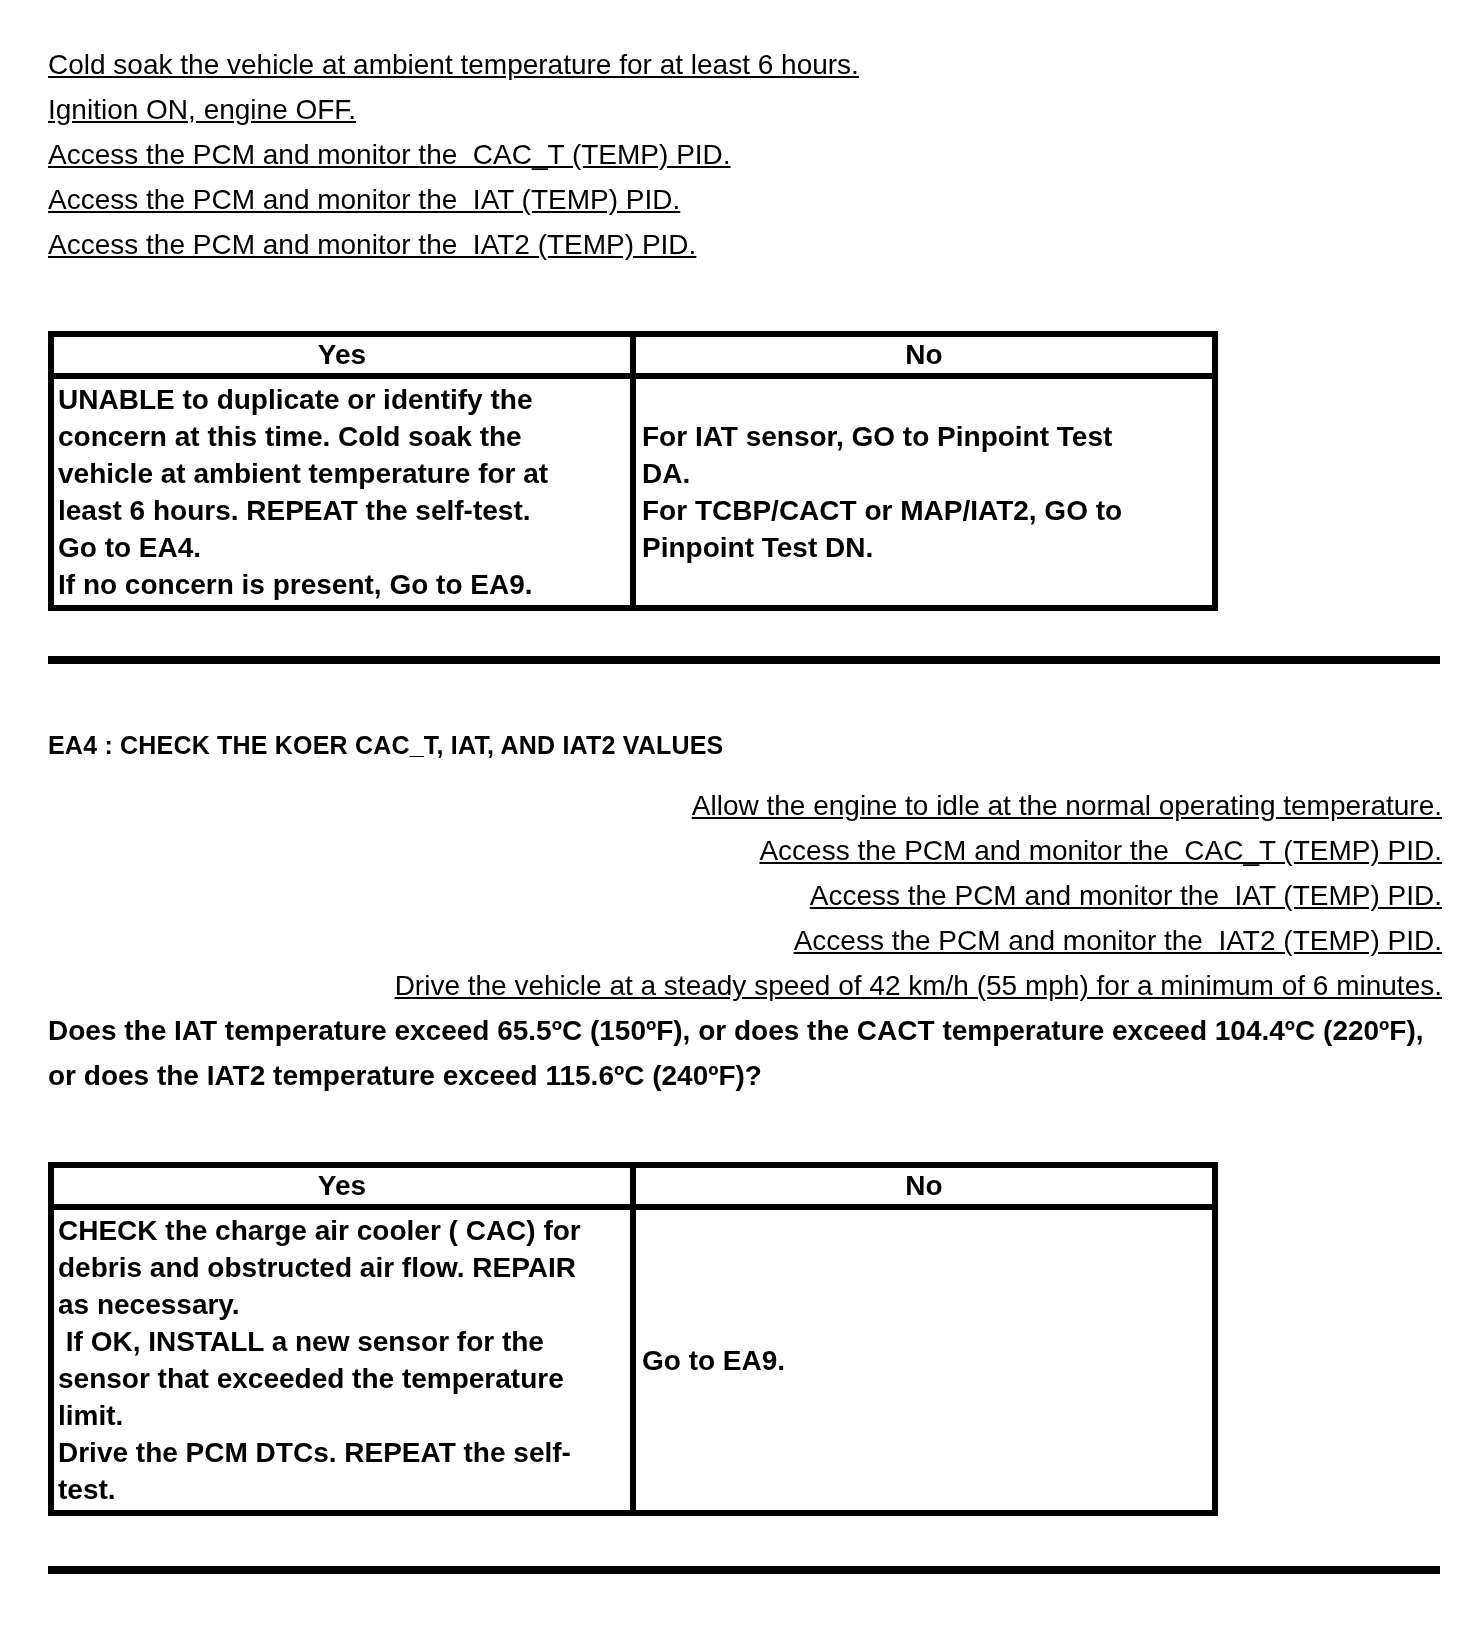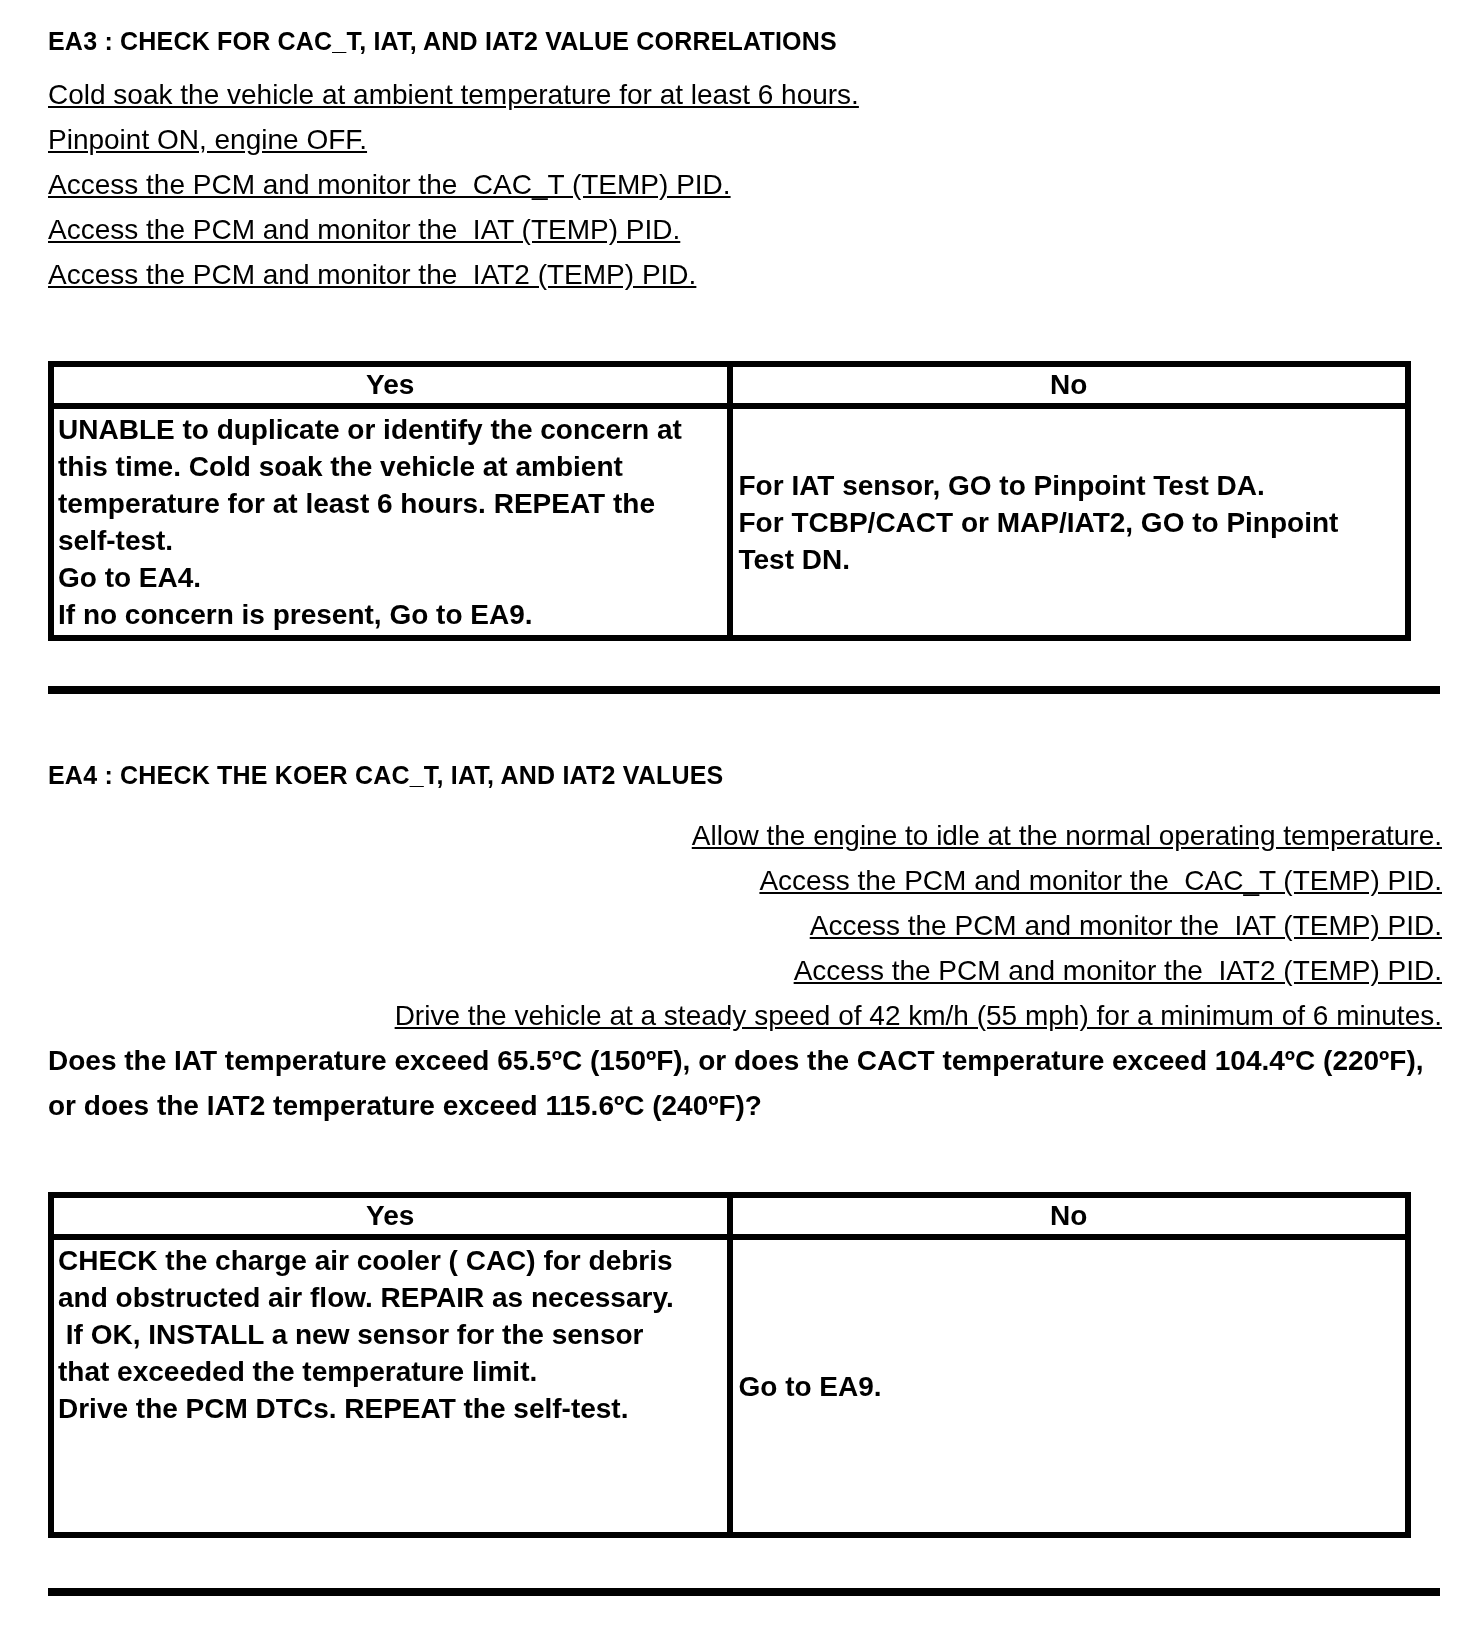--- a/index.html
+++ b/index.html
@@ -21,21 +21,21 @@
     font-size: 28px; line-height: 45px;
     white-space: pre-wrap;
   }
   .question {
     font-size: 28px; font-weight: bold;
     line-height: 45px; white-space: pre-wrap;
   }
   table.decision-table {
     border-collapse: collapse;
     table-layout: fixed;
-    width: 1363px;
+    width: 1170px;
     margin-top: 64px;
   }
   table.decision-table th, table.decision-table td {
     border: 6px solid #000000;
   }
   table.decision-table th {
     height: 30px; font-size: 28px; font-weight: bold;
     text-align: center; vertical-align: middle;
     padding: 2px 0;
   }
@@ -59,24 +59,23 @@
   .section-2 .section-heading { margin-top: 66px; }
   .section-2 .steps { margin-top: 23px; text-align: right; }
   .t2 { margin-top: 62px; }
 </style>
 </head>
 <body>
 
 <div class="page">
 
   <section class="section-1">
-    <h2 class="section-heading">EA3 : CHECK FOR CAC_T, IAT, AND IAT2 VALUE CORRELATIONS</h2>
     <div class="steps">
       <div class="step">Cold soak the vehicle at ambient temperature for at least 6 hours.</div>
-      <div class="step">Pinpoint ON, engine OFF.</div>
+      <div class="step">Ignition ON, engine OFF.</div>
       <div class="step">Access the PCM and monitor the  CAC_T (TEMP) PID.</div>
       <div class="step">Access the PCM and monitor the  IAT (TEMP) PID.</div>
       <div class="step">Access the PCM and monitor the  IAT2 (TEMP) PID.</div>
     </div>
 
     <table class="decision-table t1">
       <thead>
         <tr>
           <th>Yes</th>
           <th>No</th>

